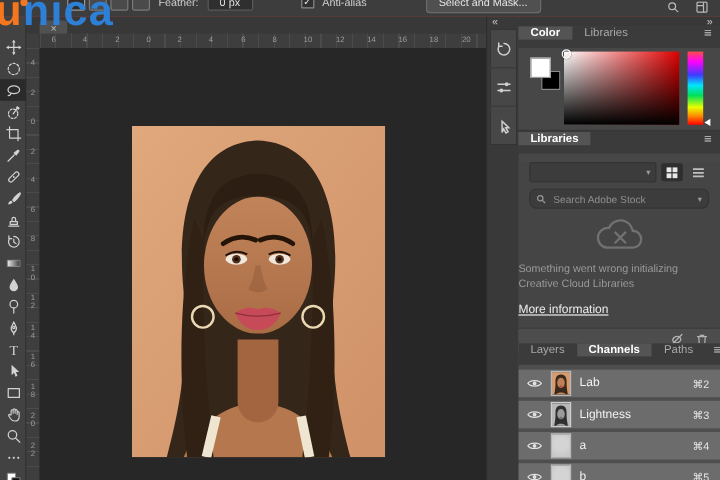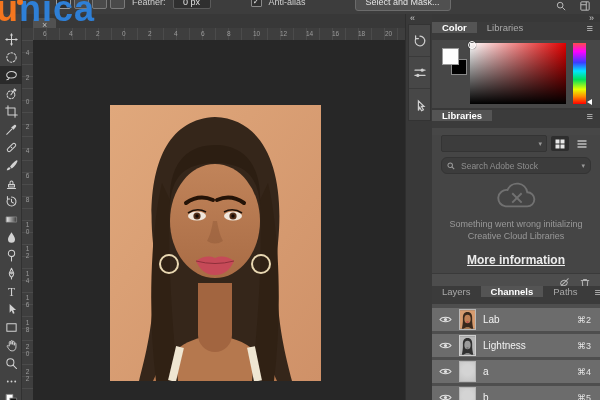--- a/index.html
+++ b/index.html
@@ -107,25 +107,25 @@
   .view-btn{width:18px;height:15px;display:flex;align-items:center;justify-content:center;border-radius:2px}
   .view-btn.active{background:#2e2e2e}
   .view-btn svg{width:10px;height:10px}
   .search-row{display:flex;align-items:center;gap:4px;margin:5px 9px 0 9px;height:15px;
               background:#3c3c3c;border:1px solid #343434;border-radius:6px;padding:0 5px}
   .search-row svg{width:8px;height:8px;stroke:#9a9a9a;fill:none;stroke-width:1.3}
   .lib-search-input{flex:1;background:transparent;border:none;outline:none;font-size:8.5px;
                     color:#bbb;font-family:"Liberation Sans",sans-serif}
   .lib-search-input::placeholder{color:#8f8f8f}
   .chev{font-size:7px;color:#9a9a9a}
-  .error-block{text-align:center;margin-top:7px}
+  .error-block{text-align:left;margin-top:7px}
   .error-block svg{width:44px;height:32px;margin:0 auto;stroke:#8f8f8f;fill:none;stroke-width:2;opacity:.6}
   .err-line{font-size:9px;color:#999;line-height:12px;margin:0}
   .err-line.first{margin-top:5px}
-  .more-info{display:inline-block;font-size:12px;font-weight:bold;color:#ececec;
+  .more-info{display:inline-block;font-size:10px;font-weight:normal;color:#ececec;
              text-decoration:underline;margin-top:11px}
   .lib-bottom{position:absolute;left:0;right:0;bottom:0;height:17px;background:#4d4d4d;
               border-top:1px solid #3a3a3a;display:flex;justify-content:flex-end;align-items:center;
               gap:9px;padding:0 9px}
   .lib-bottom svg{width:12px;height:12px;stroke:#b3b3b3;fill:none;stroke-width:1.2;stroke-linecap:round}
 
   
   .channels-panel{top:272px;bottom:0;background:#4e4e4e;overflow:hidden}
   .chan-rows{padding-top:4px}
   .chan-row{display:flex;align-items:center;height:23px;background:#6c6c6c;margin-bottom:3px;

